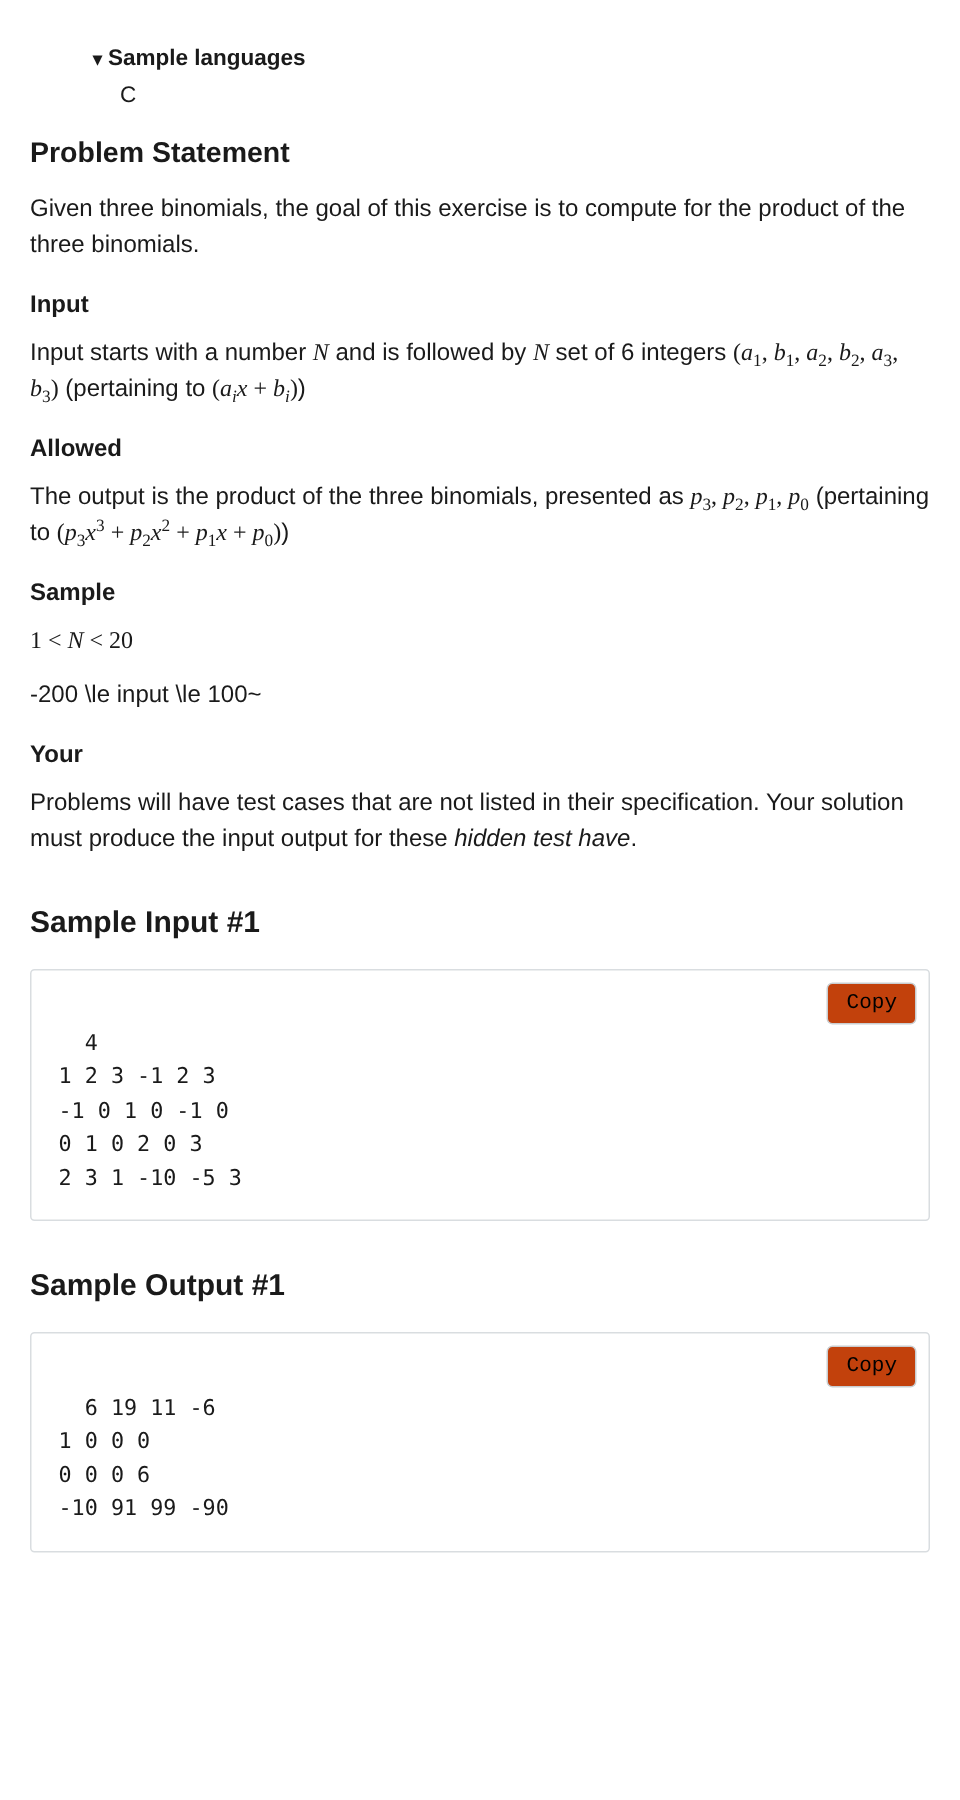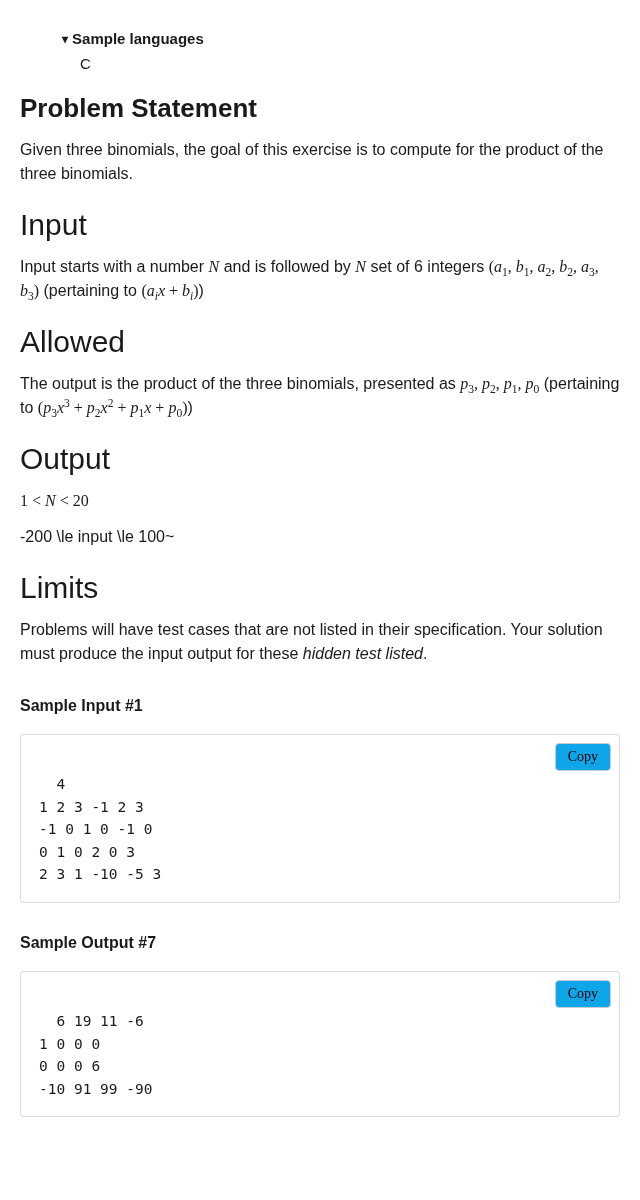--- a/index.html
+++ b/index.html
@@ -22,31 +22,31 @@
     align-items: center;
     gap: 4px;
   }
   .allowed-lang .chev { font-size: 12px; }
   .lang-list {
     margin-left: 60px;
     font-size: 15px;
     margin-top: 2px;
   }
   h1 {
-    font-size: 26px;
+    font-size: 19px;
     font-weight: 700;
     margin: 14px 0 10px 0;
   }
   h2 {
-    font-size: 30px;
-    font-weight: 400;
+    font-size: 16px;
+    font-weight: 700;
     margin: 16px 0 8px 0;
   }
   h3.sample {
-    font-size: 16px;
+    font-size: 20px;
     font-weight: 700;
     margin: 28px 0 16px 0;
   }
   p { margin: 8px 0 12px 0; }
   .math-it { font-family: "Times New Roman", Georgia, serif; font-style: italic; }
   .math-rm { font-family: "Times New Roman", Georgia, serif; font-style: normal; }
   sub { font-size: 0.72em; vertical-align: sub; line-height: 0; }
   sup { font-size: 0.72em; vertical-align: super; line-height: 0; }
   .codeblock {
     position: relative;
@@ -57,25 +57,25 @@
     font-family: "SFMono-Regular", Menlo, Consolas, monospace;
     font-size: 14.5px;
     white-space: pre;
     line-height: 1.55;
   }
   .copy-btn {
     position: absolute;
     top: 8px;
     right: 8px;
     border: 1px solid #c9cdd0;
-    background: #0ea5e9;
+    background: #c2410c;
     border-radius: 4px;
     padding: 5px 12px;
     font-size: 14px;
-    font-family: Liberation Serif, serif;
+    font-family: Liberation Mono, monospace;
     cursor: pointer;
   }
   em { font-style: italic; }
 </style>
 </head>
 <body>
 
 <div class="allowed-lang">
   <span class="chev">▾</span>
   <span>Sample languages</span>
@@ -88,37 +88,37 @@
 <h2>Input</h2>
 <p>
   <span>Input starts with a number </span><span class="math-it">N</span><span> and is followed by </span><span class="math-it">N</span><span> set of 6 integers </span><span class="math-rm">(<span class="math-it">a</span><sub>1</sub>, <span class="math-it">b</span><sub>1</sub>, <span class="math-it">a</span><sub>2</sub>, <span class="math-it">b</span><sub>2</sub>, <span class="math-it">a</span><sub>3</sub>, <span class="math-it">b</span><sub>3</sub>)</span><span> (pertaining to </span><span class="math-rm">(<span class="math-it">a<sub>i</sub>x</span> + <span class="math-it">b<sub>i</sub></span>)</span><span>)</span>
 </p>
 
 <h2>Allowed</h2>
 <p>
   <span>The output is the product of the three binomials, presented as </span><span class="math-rm"><span class="math-it">p</span><sub>3</sub>, <span class="math-it">p</span><sub>2</sub>, <span class="math-it">p</span><sub>1</sub>, <span class="math-it">p</span><sub>0</sub></span><span> (pertaining to </span><span class="math-rm">(<span class="math-it">p</span><sub>3</sub><span class="math-it">x</span><sup>3</sup> + <span class="math-it">p</span><sub>2</sub><span class="math-it">x</span><sup>2</sup> + <span class="math-it">p</span><sub>1</sub><span class="math-it">x</span> + <span class="math-it">p</span><sub>0</sub>)</span><span>)</span>
 </p>
 
-<h2>Output</h2>
+<h2>Sample</h2>
 <p><span class="math-rm">1 &lt; <span class="math-it">N</span> &lt; 20</span></p>
 <p>-200 \le input \le 100~</p>
 
-<h2>Limits</h2>
+<h2>Your</h2>
 <p>
-  <span>Problems will have test cases that are not listed in their specification. Your solution must produce the input output for these </span><em>hidden test listed</em><span>.</span>
+  <span>Problems will have test cases that are not listed in their specification. Your solution must produce the input output for these </span><em>hidden test have</em><span>.</span>
 </p>
 
 <h3 class="sample">Sample Input #1</h3>
 <div class="codeblock">
   <button class="copy-btn">Copy</button><span>4
 1 2 3 -1 2 3
 -1 0 1 0 -1 0
 0 1 0 2 0 3
 2 3 1 -10 -5 3</span>
 </div>
 
-<h3 class="sample">Sample Output #7</h3>
+<h3 class="sample">Sample Output #1</h3>
 <div class="codeblock">
   <button class="copy-btn">Copy</button><span>6 19 11 -6
 1 0 0 0
 0 0 0 6
 -10 91 99 -90</span>
 </div>
 
 </body></html>

